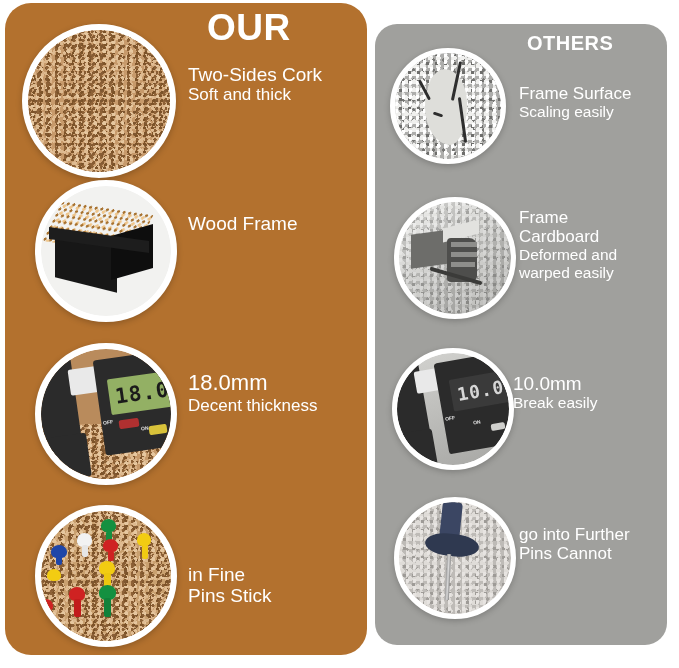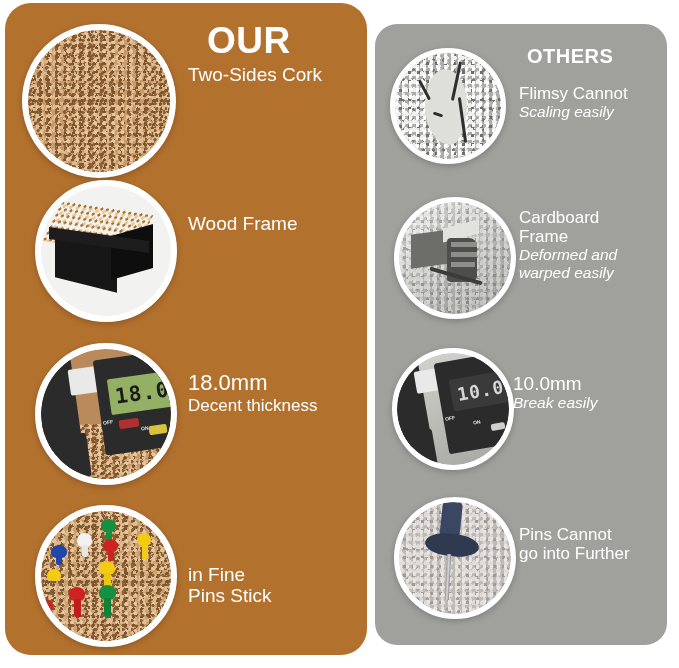--- a/index.html
+++ b/index.html
@@ -16,21 +16,21 @@
     background:#b3712e;border-radius:26px;
   }
   #panel-others{
     left:375px;top:24px;width:292px;height:621px;
     background:#a0a09d;border-radius:22px;
   }
 
   
   .panel-title{
     position:absolute;color:#ffffff;font-weight:bold;
-    letter-spacing:.5px;line-height:1;margin-top:13px;
+    letter-spacing:.5px;line-height:1;
   }
   #title-our{left:207px;top:9px;font-size:37px;}
   #title-others{left:527px;top:33px;font-size:20px;}
 
   
   .row{position:absolute;}
 
   
   .media{
     position:absolute;border-radius:50%;
@@ -51,21 +51,21 @@
   .txt{position:absolute;color:#ffffff;}
   .txt .hd{
     font-weight:normal;line-height:1.12;display:block;
   }
   .txt .sb{
     font-weight:normal;line-height:1.18;display:block;
   }
   .our .txt .hd{font-size:19px;}
   .our .txt .sb{font-size:17px;}
   .others .txt .hd{font-size:17px;}
-  .others .txt .sb{font-size:15.5px;font-style:italic;}
+  .others .txt .sb{font-size:15.5px;}
 
   
   .tex{position:absolute;left:0;top:0;width:100%;height:100%;}
 
   
   .cork{
     background-color:#c79a6b;
     background-image:
       radial-gradient(circle at 12% 18%, #8d6136 0 1.6px, transparent 1.7px),
       radial-gradient(circle at 33% 9%,  #e0bc92 0 1.7px, transparent 1.8px),
@@ -146,20 +146,21 @@
 <div class="panel-title" id="title-our">OUR</div>
 
 <div class="row our">
   <div class="media" style="left:22px;top:24px;width:142px;height:142px;">
     <div class="inner">
       <div class="tex cork"></div>
     </div>
   </div>
   <div class="txt" style="left:188px;top:64px;width:172px;">
     <span class="hd">Two-Sides Cork</span>
+    <span class="sb">Soft and thick</span>
   </div>
 </div>
 
 <div class="row our">
   <div class="media" style="left:35px;top:180px;width:130px;height:130px;">
     <div class="inner">
       <div class="tex" style="background:#f2f2f0;"></div>
       <div class="block-top" style="left:8px;top:22px;width:98px;height:40px;transform:skewX(-26deg) skewY(8deg);"></div>
       <div class="block-side" style="left:14px;top:53px;width:62px;height:46px;transform:skewY(14deg);"></div>
       <div class="block-front" style="left:70px;top:44px;width:42px;height:44px;transform:skewY(-16deg);"></div>
@@ -253,42 +254,42 @@
     <div class="inner">
       <div class="tex concrete"></div>
       <div class="patch-light" style="left:30px;top:16px;width:42px;height:76px;"></div>
       <div class="crack" style="left:60px;top:8px;width:3px;height:40px;transform:rotate(12deg);"></div>
       <div class="crack" style="left:66px;top:44px;width:3px;height:46px;transform:rotate(-8deg);"></div>
       <div class="crack" style="left:28px;top:26px;width:3px;height:22px;transform:rotate(-28deg);"></div>
       <div class="crack" style="left:38px;top:60px;width:10px;height:3px;transform:rotate(18deg);"></div>
     </div>
   </div>
   <div class="txt" style="left:519px;top:84px;width:150px;">
-    <span class="hd">Flimsy Cannot</span>
+    <span class="hd">Frame Surface</span>
     <span class="sb">Scaling easily</span>
   </div>
 </div>
 
 <div class="row others">
   <div class="media" style="left:394px;top:197px;width:112px;height:112px;">
     <div class="inner">
       <div class="tex" style="background:linear-gradient(150deg,#efefed 0%,#b9b9b6 50%,#8e8e8b 100%);"></div>
       <div class="tex concrete" style="opacity:.45;"></div>
       <div style="position:absolute;left:12px;top:30px;width:40px;height:34px;background:#6d6d6a;transform:skewY(-8deg);"></div>
       <div style="position:absolute;left:44px;top:22px;width:36px;height:14px;background:#e2e2df;transform:skewY(-14deg);"></div>
       <div style="position:absolute;left:48px;top:36px;width:30px;height:44px;background:#4e4e4c;border-radius:4px 8px 6px 4px;"></div>
       <div style="position:absolute;left:52px;top:40px;width:26px;height:5px;background:#8e8e8b;"></div>
       <div style="position:absolute;left:52px;top:50px;width:26px;height:5px;background:#8e8e8b;"></div>
       <div style="position:absolute;left:52px;top:60px;width:24px;height:5px;background:#8e8e8b;"></div>
       <div class="crack" style="left:30px;top:72px;width:54px;height:4px;background:#3b3b39;transform:rotate(16deg);"></div>
     </div>
   </div>
   <div class="txt" style="left:519px;top:208px;width:160px;">
+    <span class="hd">Frame</span>
     <span class="hd">Cardboard</span>
-    <span class="hd">Frame</span>
     <span class="sb">Deformed and</span>
     <span class="sb">warped easily</span>
   </div>
 </div>
 
 <div class="row others">
   <div class="media" style="left:392px;top:348px;width:112px;height:112px;">
     <div class="inner">
       <div class="tex" style="background:linear-gradient(160deg,#d4d4d1,#a6a6a3);"></div>
       <div class="cal-body" style="left:-6px;top:8px;width:34px;height:86px;transform:rotate(-10deg);"></div>
@@ -312,16 +313,16 @@
   <div class="media" style="left:394px;top:497px;width:112px;height:112px;">
     <div class="inner">
       <div class="tex" style="background:#cfc9c2;"></div>
       <div class="tex concrete" style="opacity:.5;"></div>
       <div class="bigpin-head" style="left:42px;top:0px;width:20px;height:38px;transform:rotate(6deg);"></div>
       <div class="bigpin-cap" style="left:26px;top:32px;width:54px;height:22px;transform:rotate(6deg);"></div>
       <div class="bigpin-needle" style="left:47px;top:52px;width:4px;height:46px;transform:rotate(3deg);"></div>
     </div>
   </div>
   <div class="txt" style="left:519px;top:525px;width:156px;">
+    <span class="hd">go into Further</span>
     <span class="hd">Pins Cannot</span>
-    <span class="hd">go into Further</span>
   </div>
 </div>
 
 </body></html>

